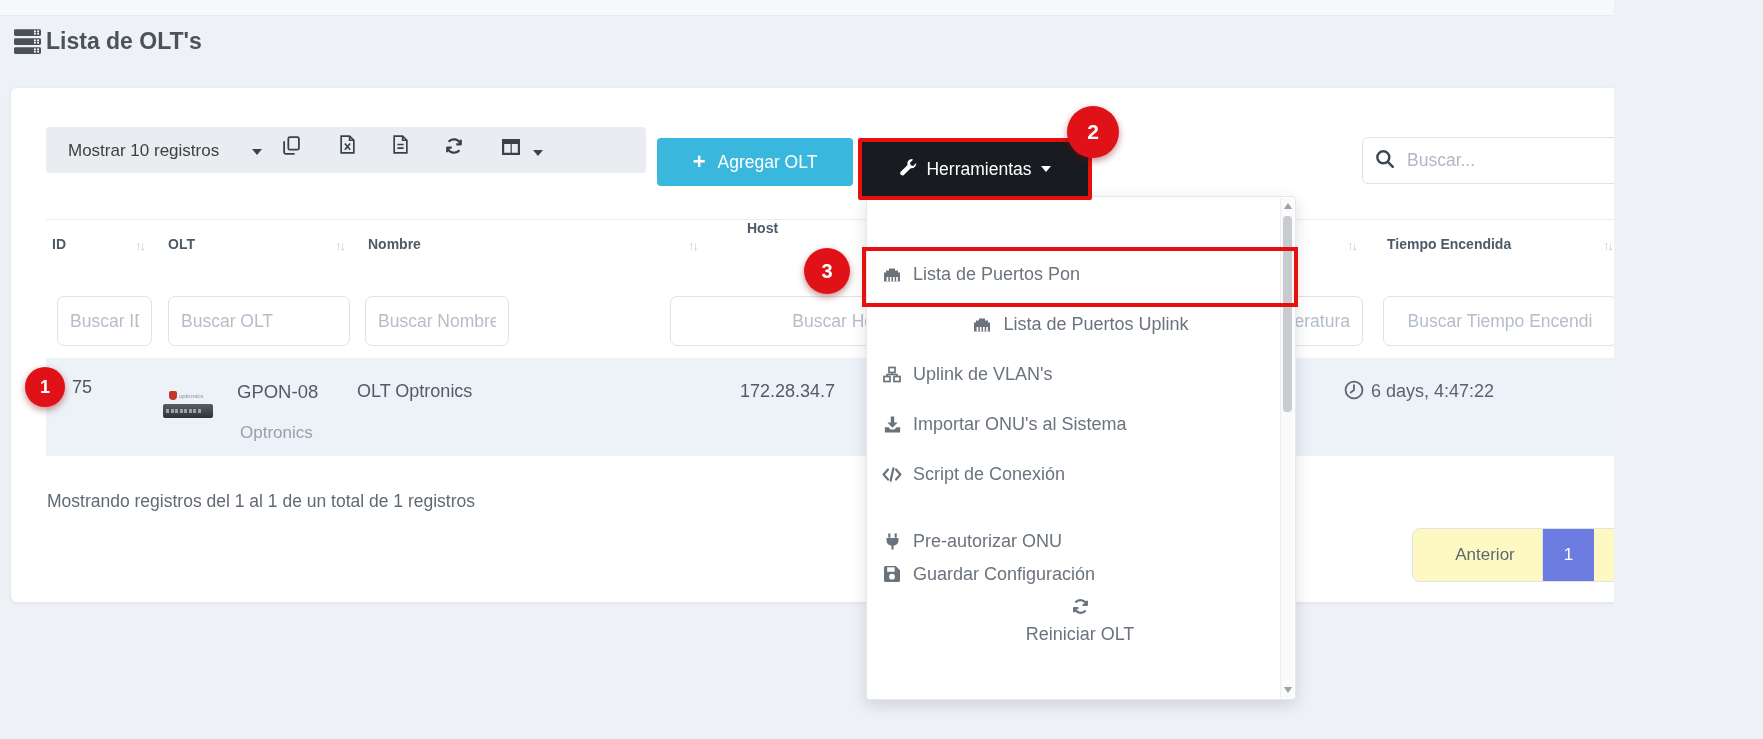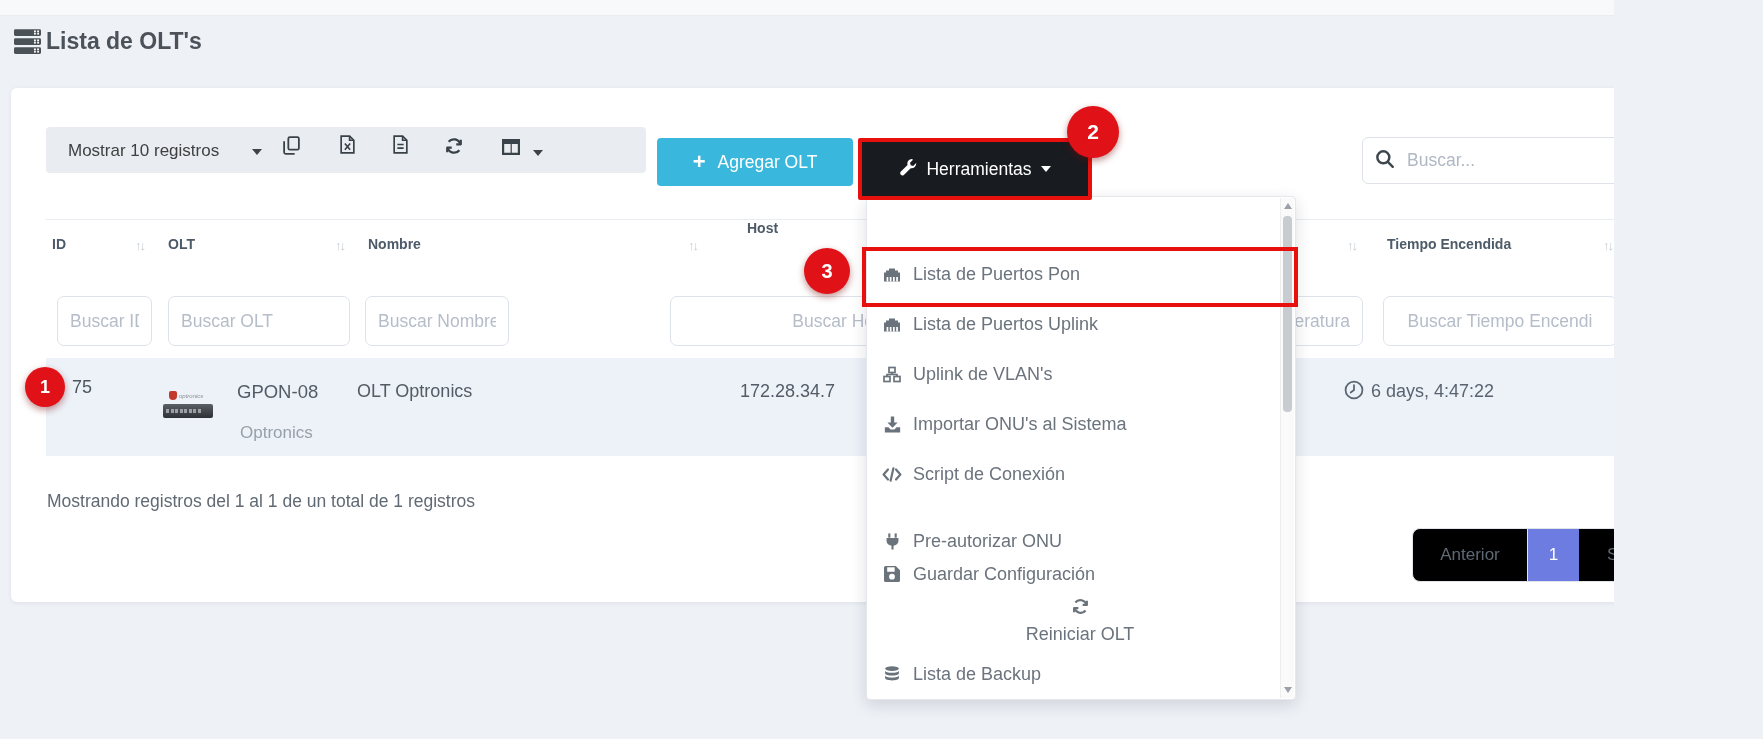--- a/index.html
+++ b/index.html
@@ -24,21 +24,21 @@
   .sort { font-size:13px; color:#c5cbd4; letter-spacing:-2px; white-space:nowrap; }
   .flt { height:50px; border:1px solid #dee3ea; border-radius:7px; background:#fff; font-size:17.5px; color:#6a737d; font-family:"Liberation Sans", sans-serif; outline:none; padding:0 12px; }
   .flt::placeholder { color:#b5bdc9; }
   .flt.center { text-align:center; }
   .flt.right { text-align:right; }
   .rowbg { left:46px; top:358px; width:1671px; height:98px; background:#edf1f8; }
   .cell { font-size:18px; color:#535c66; white-space:nowrap; }
   .cell.sub { font-size:17px; color:#98a1ab; }
   .badge-circle { background:#e01218; border-radius:50%; color:#fff; font-weight:bold; display:flex; align-items:center; justify-content:center; box-shadow:0 3px 7px rgba(120,10,10,.45); z-index:9; }
   .footer-info { font-size:17.5px; color:#606a74; }
-  .pagination { left:1412px; top:528px; display:flex; border:1px solid #e0e4e9; border-radius:8px; overflow:hidden; background:#000000; }
+  .pagination { left:1412px; top:528px; display:flex; border:1px solid #e0e4e9; border-radius:8px; overflow:hidden; background:#fef9c3;padding-left:15px; }
   .pg { height:52px; display:flex; align-items:center; justify-content:center; font-size:17px; color:#5f6973; cursor:pointer; }
   .pg.prev { width:115px; border-right:1px solid #e0e4e9; }
   .pg.next { width:127px; }
   .pg.active { width:51px; background:#6d7ce1; color:#fff; }
   .dropdown { left:866px; top:196px; width:430px; height:504px; background:#fff; border:1px solid #e4e7eb; border-radius:4px; box-shadow:0 5px 16px rgba(20,30,50,.14); z-index:5; }
   .menu-item { position:absolute; left:0; width:412px; height:50px; display:flex; align-items:center; padding-left:14px; gap:10px; font-size:18px; color:#6b737d; cursor:pointer; }
   .mi-icon { width:22px; display:flex; justify-content:center; }
   .scrollbar { position:absolute; right:1px; top:1px; width:14px; height:500px; background:#fafafa; border-left:1px solid #ededed; }
   .sb-arrow { position:absolute; left:3px; width:0; height:0; border-left:4px solid transparent; border-right:4px solid transparent; }
   .sb-up { top:5px; border-bottom:6px solid #9aa0a6; }
@@ -215,21 +215,21 @@
             <g fill="#fff">
               <rect x="3.6" y="9.5" width="1.7" height="4.5"></rect>
               <rect x="6.8" y="9.5" width="1.7" height="4.5"></rect>
               <rect x="10" y="9.5" width="1.7" height="4.5"></rect>
               <rect x="13.2" y="9.5" width="1.7" height="4.5"></rect>
             </g>
           </svg>
       </span>
       <span>Lista de Puertos Pon</span>
     </div>
-    <div class="menu-item" style="top:102px;">
+    <div class="menu-item" style="top:102px;justify-content:center;">
       <span class="mi-icon">
         <svg width="18" height="15" viewBox="0 0 18 14">
             <path d="M1 5 h2 V3 h3 V1 h6 v2 h3 v2 h2 v9 H1 Z" fill="#6a737c"></path>
             <g fill="#fff">
               <rect x="3.6" y="9.5" width="1.7" height="4.5"></rect>
               <rect x="6.8" y="9.5" width="1.7" height="4.5"></rect>
               <rect x="10" y="9.5" width="1.7" height="4.5"></rect>
               <rect x="13.2" y="9.5" width="1.7" height="4.5"></rect>
             </g>
           </svg>
@@ -289,30 +289,20 @@
     <div class="menu-item" style="top:402px;flex-direction:column;">
       <span class="mi-icon">
         <svg width="17" height="15" viewBox="0 0 16 14" fill="none" stroke="#6a737c" stroke-width="2">
             <path d="M14 1.5 v4 h-4" stroke-linejoin="round"></path>
             <path d="M2 12.5 v-4 h4" stroke-linejoin="round"></path>
             <path d="M13.6 5.5 A6 6 0 0 0 3.2 3.2 M2.4 8.5 A6 6 0 0 0 12.8 10.8"></path>
           </svg>
       </span>
       <span>Reiniciar OLT</span>
     </div>
-    <div class="menu-item" style="top:452px;">
-      <span class="mi-icon">
-        <svg width="16" height="17" viewBox="0 0 14 16" fill="#6a737c">
-            <ellipse cx="7" cy="2.4" rx="6.5" ry="2.2"></ellipse>
-            <path d="M0.5 4.2 c0 2.9 13 2.9 13 0 v2.6 c0 2.9 -13 2.9 -13 0 Z"></path>
-            <path d="M0.5 8.8 c0 2.9 13 2.9 13 0 v2.6 c0 2.9 -13 2.9 -13 0 Z"></path>
-          </svg>
-      </span>
-      <span>Lista de Backup</span>
-    </div>
     <div class="scrollbar">
       <span class="sb-arrow sb-up"></span>
       <span class="sb-thumb"></span>
       <span class="sb-arrow sb-down"></span>
     </div>
   </div>
 
   <div class="abs hl-box" style="left:862px; top:247px; width:436px; height:60px;"></div>
 
   <div class="abs badge-circle" style="left:25px; top:367px; width:40px; height:40px; font-size:18px;">1</div>

